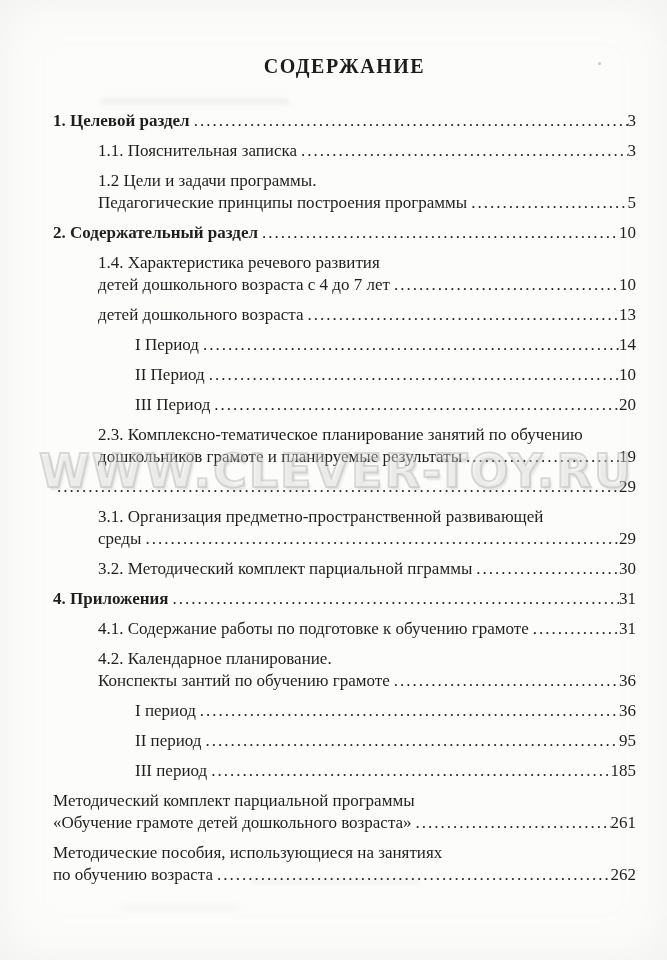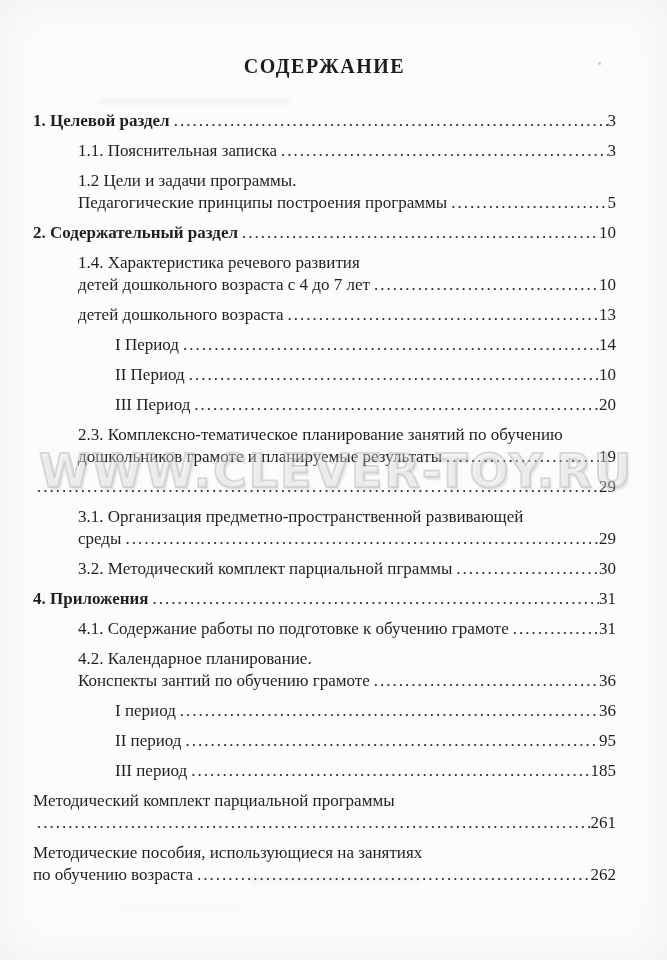--- a/index.html
+++ b/index.html
@@ -11,20 +11,21 @@
     font-family: "Liberation Serif", serif;
     color: #1f1f1f;
     box-shadow: inset 0 0 50px rgba(175,175,175,0.14);
   }
   .page {
     position: relative;
     width: 638px; height: 960px;
     padding: 55px 22px 0 33px;
     box-sizing: border-box;
     z-index: 1;
+    margin-left: 20px;
   }
   .toc-title {
     text-align: center;
     font-size: 20px;
     font-weight: 700;
     letter-spacing: 1.5px;
     color: #1c1c1c;
     margin: 0 0 32px 0;
   }
   .block { margin: 0 0 8px 0; }
@@ -248,20 +249,21 @@
         <span class="leader"></span>
         <span class="pg">185</span>
       </div>
   </div>
 
   <div class="block lvl0">
     <div class="row">
         <span class="t">Методический комплект парциальной программы</span>
       </div>
     <div class="row">
+        <span class="t">«Обучение грамоте детей дошкольного возраста»</span>
         <span class="leader"></span>
         <span class="pg">261</span>
       </div>
   </div>
 
   <div class="block lvl0">
     <div class="row">
         <span class="t">Методические пособия, использующиеся на занятиях</span>
       </div>
     <div class="row">

